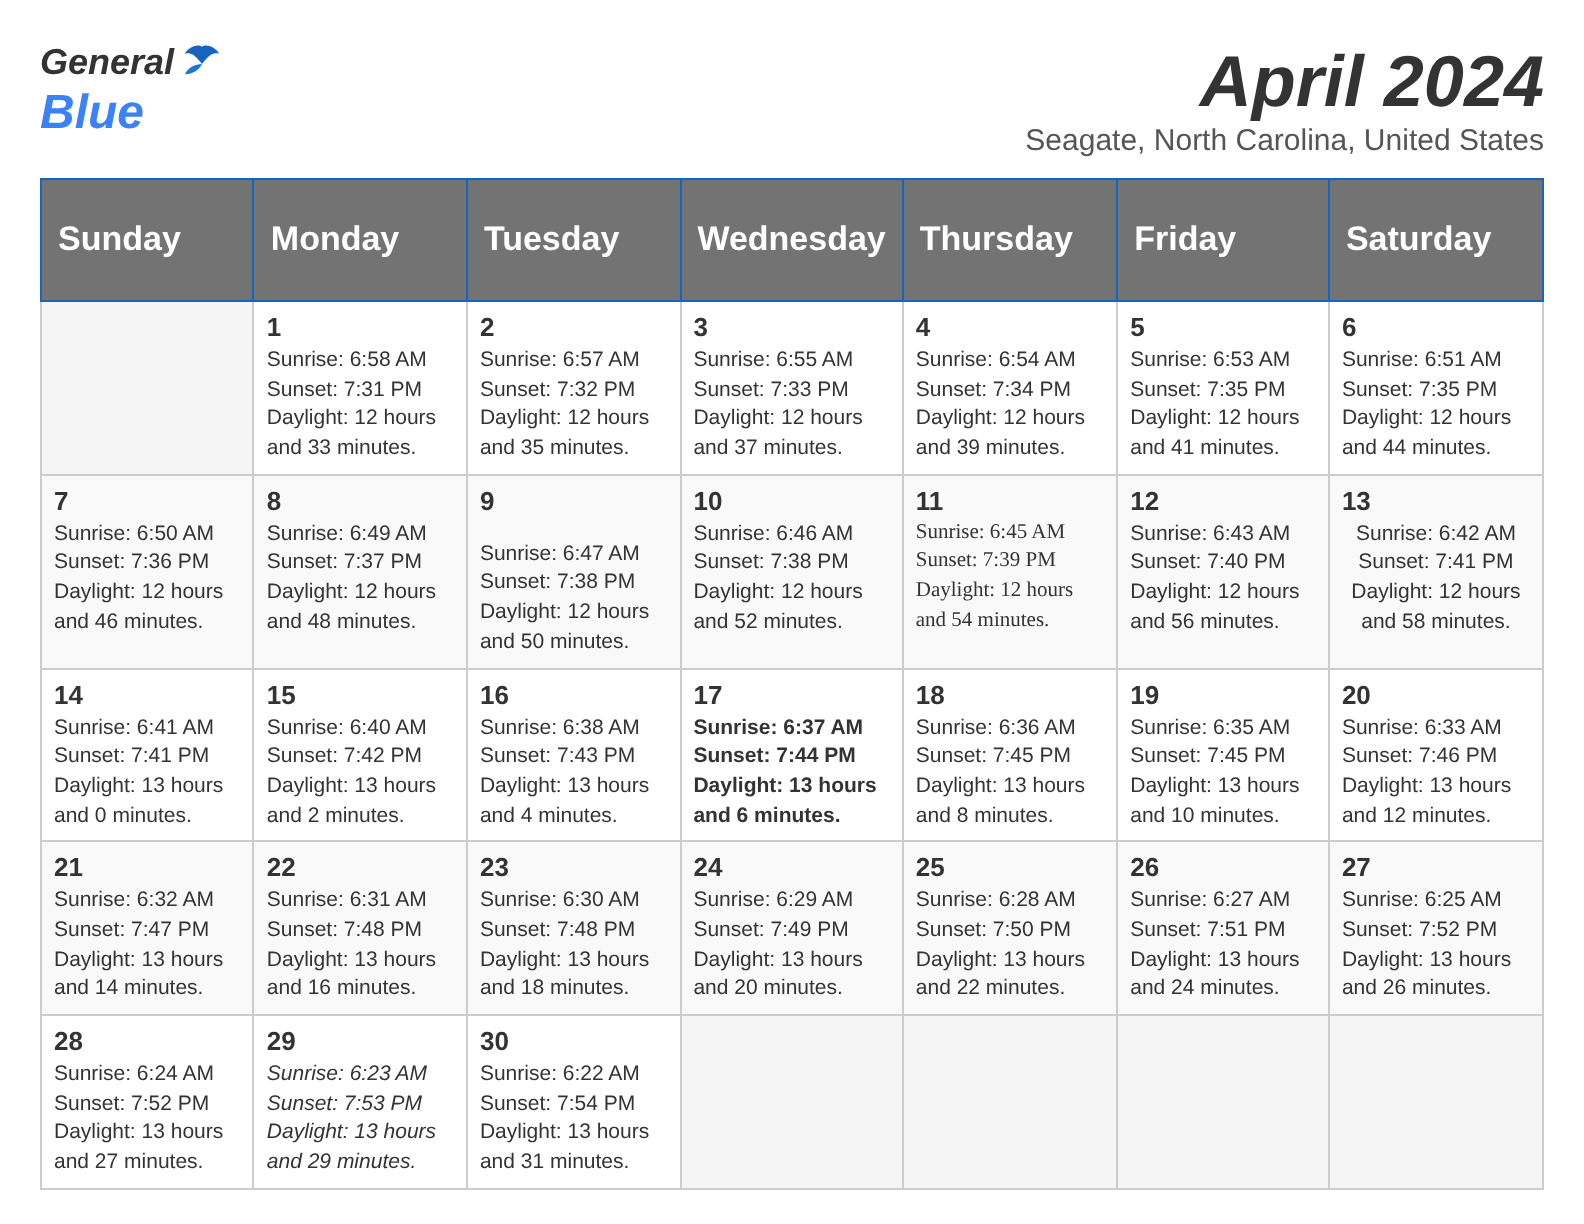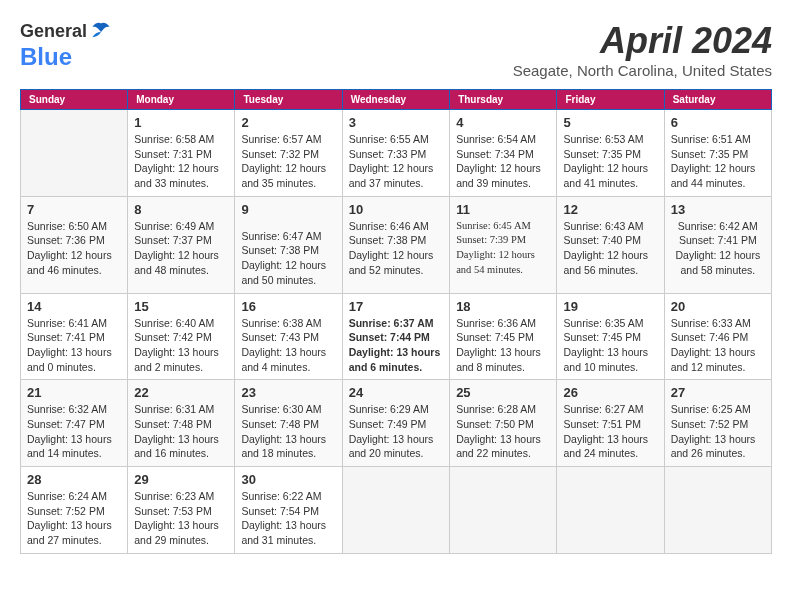--- a/index.html
+++ b/index.html
@@ -12,20 +12,21 @@
     }
     .header {
       display: flex;
       justify-content: space-between;
       align-items: flex-start;
       margin-bottom: 10px;
     }
     .logo {
       display: flex;
       align-items: center;
+      font-style: italic;
     }
     .logo-text {
       display: flex;
       flex-direction: column;
       line-height: 1.1;
     }
     .logo-general {
       font-size: 18px;
       font-weight: bold;
       color: #333;
@@ -51,25 +52,25 @@
     }
     .location {
       font-size: 15px;
       color: #555;
     }
     .calendar {
       width: 100%;
       border-collapse: collapse;
     }
     .calendar th {
-      background-color: #be185d;
+      background-color: #737373;
       color: white;
-      padding: 4px 8px;
+      padding: 20px 8px;
       text-align: left;
-      font-size: 10px;
+      font-size: 17px;
       border: 1px solid #1565c0;
     }
     .calendar td {
       border: 1px solid #ccc;
       vertical-align: top;
       padding: 5px 6px;
       width: 108px;
       min-height: 80px;
       background: #fff;
     }
@@ -328,21 +329,21 @@
       <tr>
         <td>
           <span class="day-num">28</span>
           <div class="day-info" style="white-space: pre-line;">Sunrise: 6:24 AM
 Sunset: 7:52 PM
 Daylight: 13 hours
 and 27 minutes.</div>
         </td>
         <td>
           <span class="day-num">29</span>
-          <div class="day-info" style="white-space: pre-line;">Sunrise: 6:23 AM
+          <div class="day-info" style="white-space: pre-line; font-style: italic;">Sunrise: 6:23 AM
 Sunset: 7:53 PM
 Daylight: 13 hours
 and 29 minutes.</div>
         </td>
         <td>
           <span class="day-num">30</span>
           <div class="day-info" style="white-space: pre-line;">Sunrise: 6:22 AM
 Sunset: 7:54 PM
 Daylight: 13 hours
 and 31 minutes.</div>

